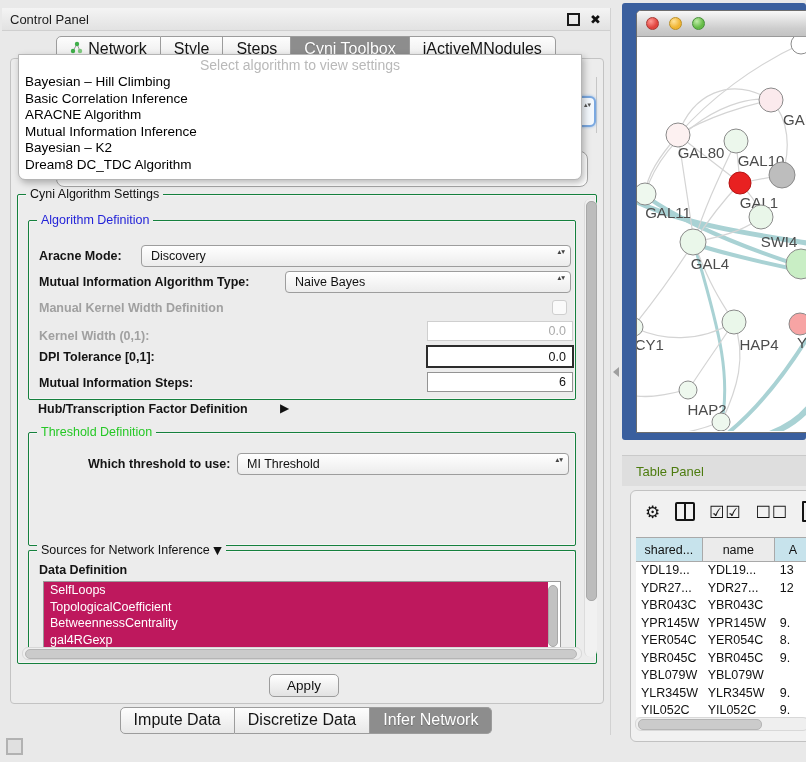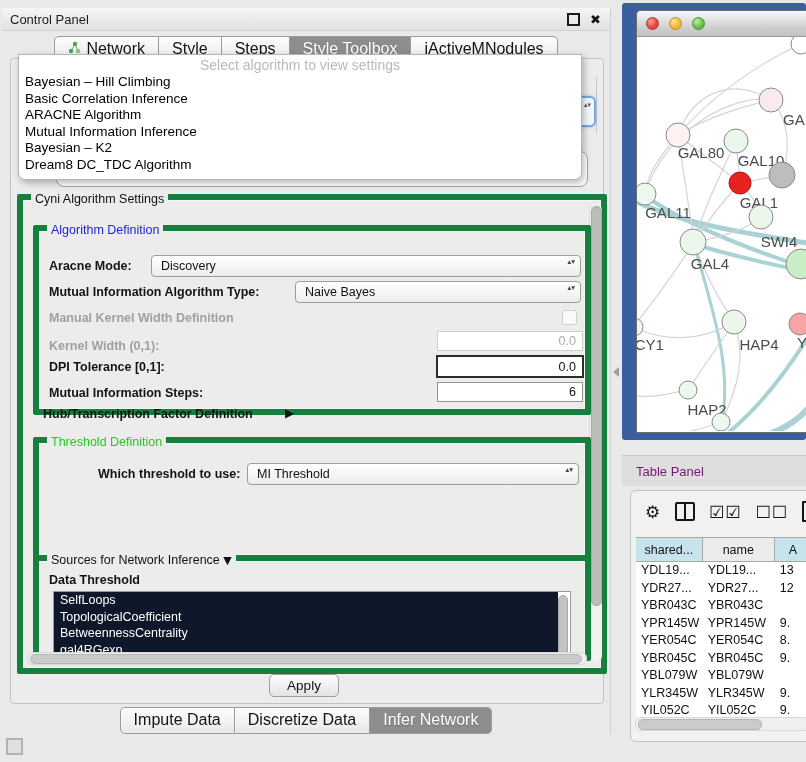--- a/index.html
+++ b/index.html
@@ -31,21 +31,21 @@
     background:#ececec;border:1px solid #c3c3c3;border-radius:4px;}
 
   
   .frag-white{position:absolute;left:45px;top:92px;width:530px;height:34px;background:#fff;
     border:1px solid #a6a6a6;border-radius:8px;}
   .frag-combo{position:absolute;left:560px;top:37px;width:21px;height:27px;background:#f3f8fd;
     border:2px solid #7aa8e0;border-radius:6px;box-shadow:0 0 3px #8cb6e6;}
   .frag-line{position:absolute;left:585px;top:18px;width:1px;height:56px;background:#c6c6c6;}
 
   
-  .gbox{position:absolute;border:6px solid #15803d;border-radius:2px;box-shadow:inset 0 0 0 1px #f5f5f5;}
+  .gbox{position:absolute;border:1px solid #15803d;border-radius:2px;box-shadow:inset 0 0 0 1px #f5f5f5;}
   .gtitle{position:absolute;top:-8px;left:8px;background:#ececec;padding:0 4px;font-size:12.5px;white-space:nowrap;}
   .t-blue{color:#2323d8;}
   .t-green{color:#26c826;}
 
   .lbl{position:absolute;font-size:12.5px;font-weight:bold;color:#141414;white-space:nowrap;}
   .lbl.dis{color:#a0a0a0;}
 
   .combo{position:absolute;height:22px;border:1px solid #9d9d9d;border-radius:4px;
     background:linear-gradient(#ffffff,#ececec);display:flex;align-items:center;
     padding:0 22px 0 9px;font-size:12.5px;cursor:pointer;box-sizing:border-box;}
@@ -63,21 +63,21 @@
   .tri{font-family:"DejaVu Sans",sans-serif;font-size:12px;color:#111;}
 
   
   .vtrack{position:absolute;background:#f1f1f1;border-left:1px solid #dcdcdc;border-radius:6px;}
   .vthumb{position:absolute;background:#bcbcbc;border:1px solid #a8a8a8;border-radius:5px;}
   .htrack{position:absolute;background:#efefef;border:1px solid #d8d8d8;border-radius:6px;}
   .hthumb{position:absolute;background:#cbcbcb;border:1px solid #b5b5b5;border-radius:5px;}
 
   
   .listbox{position:absolute;background:#fff;border:1px solid #9a9a9a;overflow:hidden;}
-  .litem{height:16.5px;line-height:16.5px;background:#0f172a;color:#fff;font-size:12.5px;
+  .litem{height:16.5px;line-height:16.5px;background:#be185d;color:#fff;font-size:12.5px;
     padding-left:6px;margin-right:12px;cursor:pointer;}
 
   
   .popup{position:absolute;left:16px;top:46px;width:562px;z-index:50;background:#fff;
     border:1px solid #b5b5b5;border-radius:0 0 7px 7px;
     box-shadow:2px 3px 7px rgba(0,0,0,.28);padding:1px 0 6px;}
   .popup .prompt{text-align:center;color:#b9b9b9;font-size:14px;height:18px;line-height:18px;}
   .pitem{font-size:13.5px;height:16.5px;line-height:16.5px;padding-left:6px;cursor:pointer;color:#000;}
   .pitem.b{font-weight:normal;}
 
@@ -96,21 +96,21 @@
   .light.red{background:radial-gradient(circle at 35% 30%, #ff9a94, #e0443e 60%);border:1px solid #a83732;box-sizing:border-box;}
   .light.yellow{background:radial-gradient(circle at 35% 30%, #ffe39a, #f0b431 60%);border:1px solid #bb8f25;box-sizing:border-box;}
   .net-canvas{display:block;width:170px;height:394px;background:#fff;}
 
   .divider-grip{position:absolute;left:613px;top:367px;width:0;height:0;
     border-top:5px solid transparent;border-bottom:5px solid transparent;border-right:6px solid #9f9f9f;cursor:col-resize;}
 
   
   .tp-titlebar{position:absolute;left:622px;top:455px;width:184px;height:30px;background:#dedede;
     border-top:1px solid #cacaca;display:flex;align-items:center;}
-  .tp-title{font-size:13px;padding-left:14px;color:#701a75;}
+  .tp-title{font-size:13px;padding-left:14px;color:#4d7c0f;}
   .tp-panel{position:absolute;left:630px;top:490px;width:182px;height:250px;background:#f1f1f1;
     border:1px solid #c2c2c2;border-radius:6px;}
   .tp-toolbar{position:absolute;left:14px;top:10px;display:flex;align-items:center;gap:14px;}
   .tico{display:flex;align-items:center;justify-content:center;cursor:pointer;color:#141414;
     font-family:"DejaVu Sans",sans-serif;}
   .tico.glyph{font-size:17px;letter-spacing:1px;}
   .shape-split-view-icon{width:16px;height:15px;border:2px solid #141414;border-radius:2px;position:relative;}
   .shape-split-view-icon::after{content:'';position:absolute;left:50%;top:0;bottom:0;width:2px;background:#141414;transform:translateX(-50%);}
   .shape-document-icon{width:13px;height:17px;border:2px solid #141414;border-radius:1px;}
 
@@ -149,21 +149,21 @@
             </svg></span>
           <span>Network</span>
         </div>
         <div class="tab">
           <span>Style</span>
         </div>
         <div class="tab">
           <span>Steps</span>
         </div>
         <div class="tab sel">
-          <span>Style Toolbox</span>
+          <span>Cyni Toolbox</span>
         </div>
         <div class="tab">
           <span>jActiveMNodules</span>
         </div>
       </div>
 
     <div class="cp-body">
 
       <div class="frag-line"></div>
       <div class="frag-combo">
@@ -218,21 +218,21 @@
             <span class="arrows">▴▾</span>
           </div>
 
         </div>
 
         <div class="gbox" style="left:10px;top:355px;width:546px;height:100px;border-bottom:none;">
           <span class="gtitle">
             <span>Sources for Network Inference</span>
             <span class="tri" style="font-size:11px;">▼</span>
           </span>
-          <span class="lbl" style="left:10px;top:12px;">Data Threshold</span>
+          <span class="lbl" style="left:10px;top:12px;">Data Definition</span>
           <div class="listbox" style="left:14px;top:30px;width:516px;height:68px;">
             <div id="attr-list">
                 <div class="litem">SelfLoops</div>
                 <div class="litem">TopologicalCoefficient</div>
                 <div class="litem">BetweennessCentrality</div>
                 <div class="litem">gal4RGexp</div>
               </div>
             <div class="vthumb" style="right:2px;top:3px;width:8px;height:60px;background:#c2c2c2;"></div>
           </div>
         </div>

